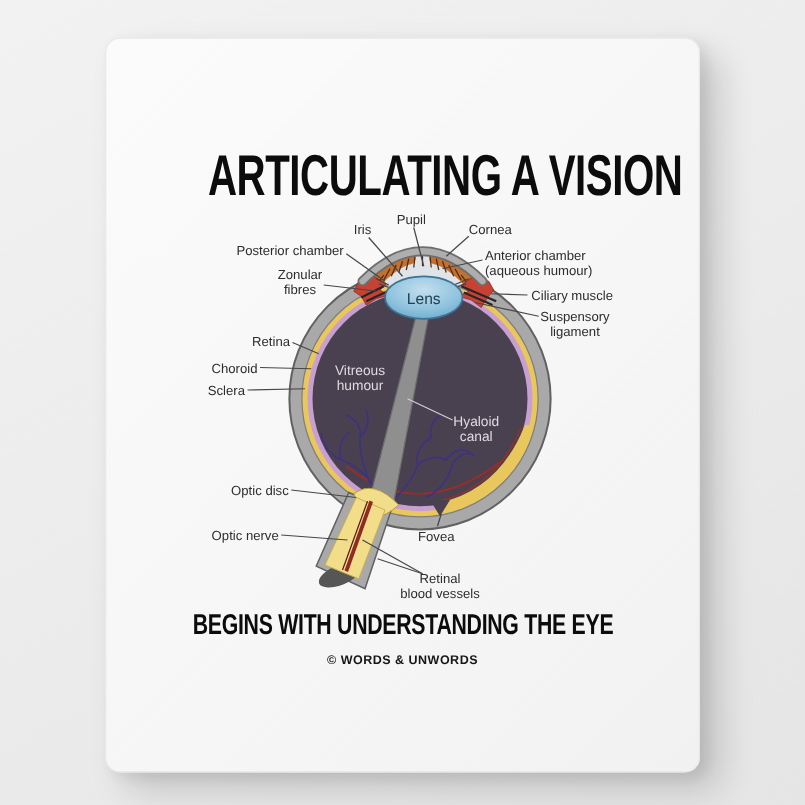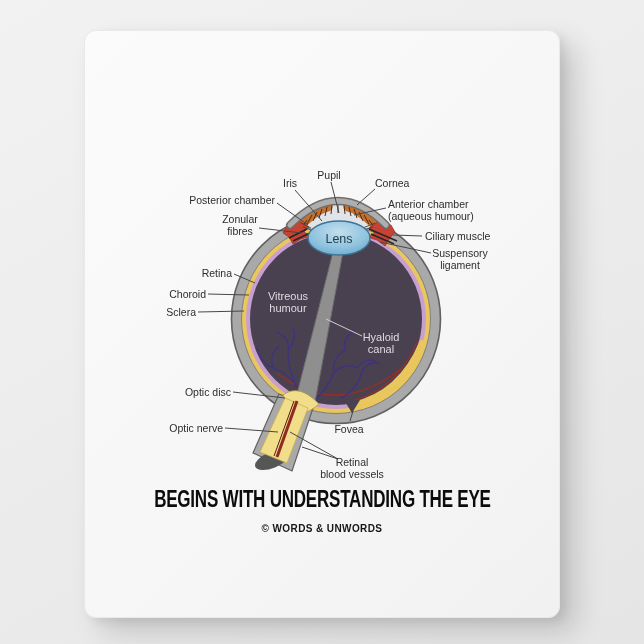--- a/index.html
+++ b/index.html
@@ -28,20 +28,23 @@
   text.lens-lbl{font-family:"Liberation Sans",sans-serif;font-size:12.5px;fill:#23424f;}
   .leader{stroke:#474747;stroke-width:1;fill:none;}
   .leader-light{stroke:#cfcfd3;stroke-width:1;fill:none;}
   .vessel{stroke:#3b3188;stroke-width:1.3;fill:none;stroke-linecap:round;opacity:0.9;}
 </style>
 </head>
 <body>
 
 <div class="plaque">
 
+  <div class="title-top">
+    <span class="squeeze">ARTICULATING A VISION</span>
+  </div>
 
   <svg class="diagram" viewBox="84 30 476 588" aria-hidden="true">
     <defs>
       <radialGradient id="lensGrad" cx="0.5" cy="0.32" r="0.85">
         <stop offset="0" stop-color="#c3deee"></stop>
         <stop offset="0.55" stop-color="#8fc3de"></stop>
         <stop offset="1" stop-color="#5f9cc2"></stop>
       </radialGradient>
     </defs>
 

